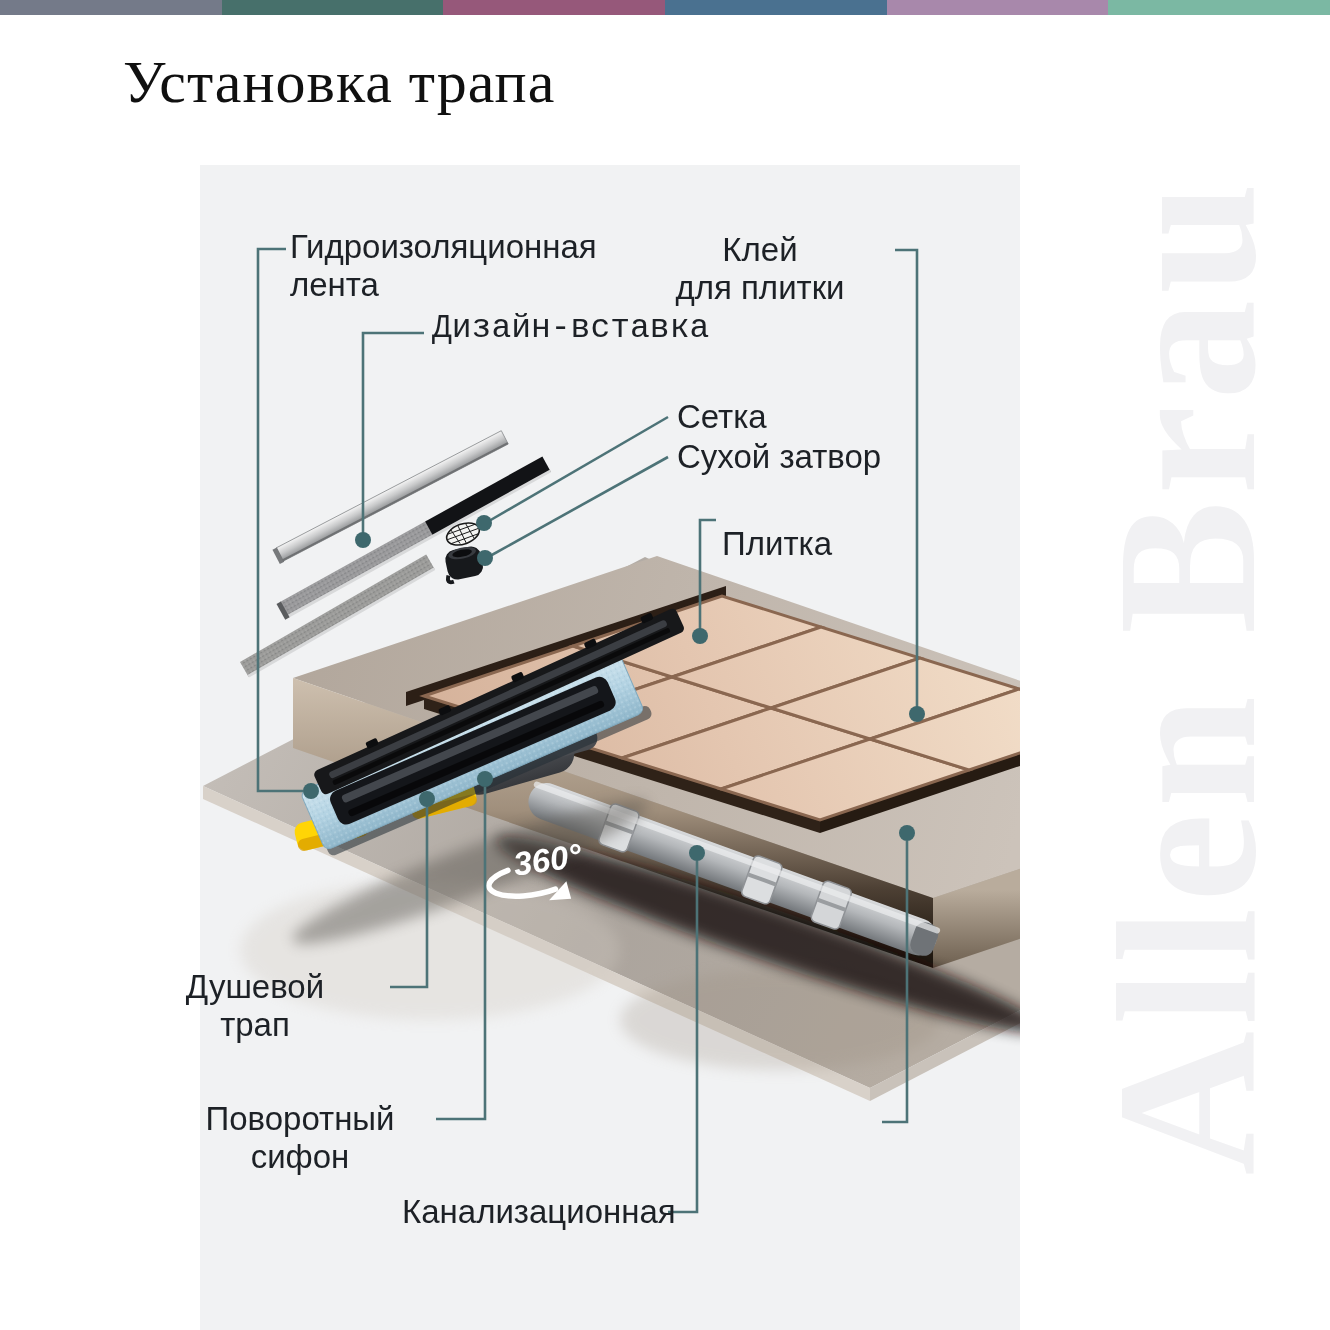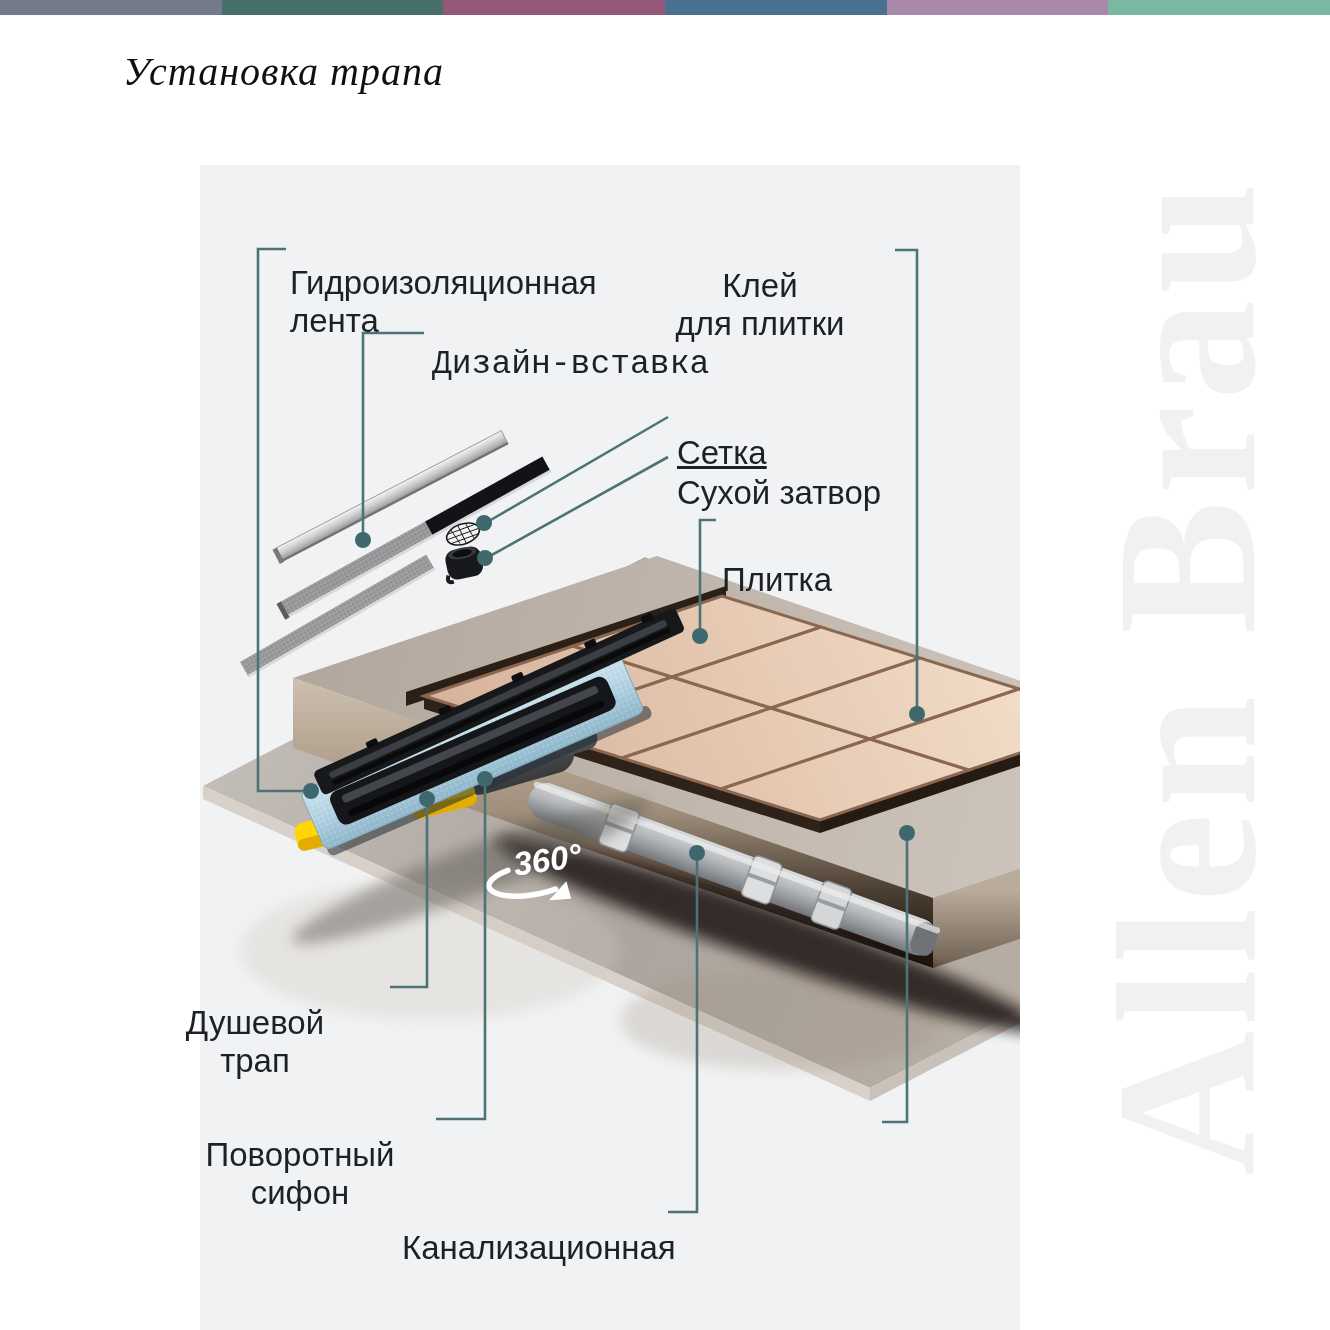--- a/index.html
+++ b/index.html
@@ -3,31 +3,31 @@
 <meta charset="utf-8">
 <style>
   html,body{margin:0;padding:0;width:1330px;height:1330px;background:#ffffff;overflow:hidden;
     font-family:"Liberation Sans",sans-serif;}
   #stage{position:relative;width:1330px;height:1330px;}
   
   #topbar{position:absolute;left:0;top:0;width:1330px;height:15px;display:flex;}
   #topbar span{flex:1 1 0;height:15px;}
   
   #title{position:absolute;left:123px;top:48px;font-family:"Liberation Serif",serif;
-    font-style:italic;font-size:40px;color:#101010;letter-spacing:1px;white-space:nowrap;}
+    font-size:60px;color:#101010;letter-spacing:1px;white-space:nowrap;}
   
   #panel{position:absolute;left:200px;top:165px;width:820px;height:1165px;background:#f1f2f3;}
   
   #watermark{position:absolute;left:1186px;top:676px;transform:translate(-50%,-50%) rotate(-90deg);
     font-family:"Liberation Serif",serif;font-weight:bold;font-size:200px;letter-spacing:6px;
     color:#f1f1f3;white-space:nowrap;}
   
   #scene{position:absolute;left:0;top:0;}
   
-  .lbl{position:absolute;font-size:33px;line-height:38px;color:#1d2126;margin-top:36px;}
+  .lbl{position:absolute;font-size:33px;line-height:38px;color:#1d2126;}
   .lbl.r{text-align:center;width:260px;}
 </style>
 </head>
 <body>
 
 <div id="stage">
 
   <div id="topbar">
     <span style="background: rgb(116, 122, 137);"></span>
     <span style="background: rgb(71, 112, 107);"></span>
@@ -262,21 +262,21 @@
     </g>
   </svg>
 
   <div class="lbl" style="left:290px;top:228px;">
     <div>Гидроизоляционная</div>
     <div>лента</div>
   </div>
   <div class="lbl" style="left:432px;top:310px;font-family:Liberation Mono, monospace;">
     <div>Дизайн-вставка</div>
   </div>
-  <div class="lbl" style="left:677px;top:398px;text-decoration:underline;">
+  <div class="lbl" style="left:677px;top:398px;">
     <div>Сетка</div>
   </div>
   <div class="lbl" style="left:677px;top:438px;">
     <div>Сухой затвор</div>
   </div>
   <div class="lbl" style="left:722px;top:525px;">
     <div>Плитка</div>
   </div>
   <div class="lbl r" style="left:630px;top:231px;">
     <div>Клей</div>

